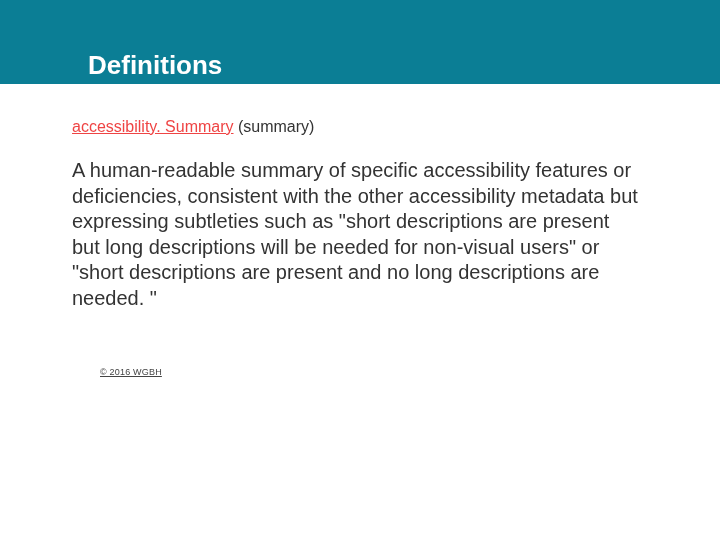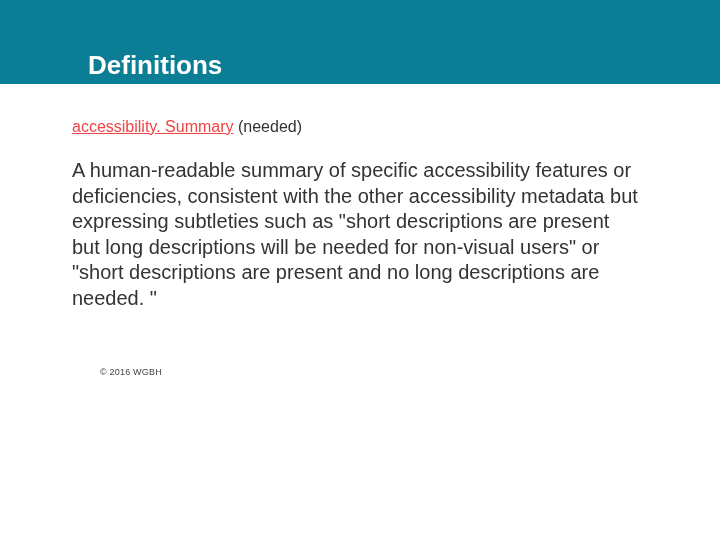--- a/index.html
+++ b/index.html
@@ -59,31 +59,32 @@
     line-height: 1.28;
     color: #333;
   }
   .footer {
     position: absolute;
     bottom: 22px;
     left: 100px;
     font-size: 9px;
     color: #444;
     letter-spacing: 0.2px;
+    text-decoration: underline;
   }
 </style>
 </head>
 <body>
 
 <div class="slide">
   <div class="header-bar"></div>
   <div class="title">Definitions</div>
   <div class="page-number">17</div>
 
   <div class="term-line">
     <span class="term">accessibility. Summary</span>
-    <span class="pending">(needed)</span>
+    <span class="pending">(summary)</span>
   </div>
 
   <div class="body-text">A human-readable summary of specific accessibility features or deficiencies, consistent with the other accessibility metadata but expressing subtleties such as "short descriptions are present but long descriptions will be needed for non-visual users" or "short descriptions are present and no long descriptions are needed. "</div>
 
   <div class="footer">© 2016 WGBH</div>
 </div>
 
 </body></html>

